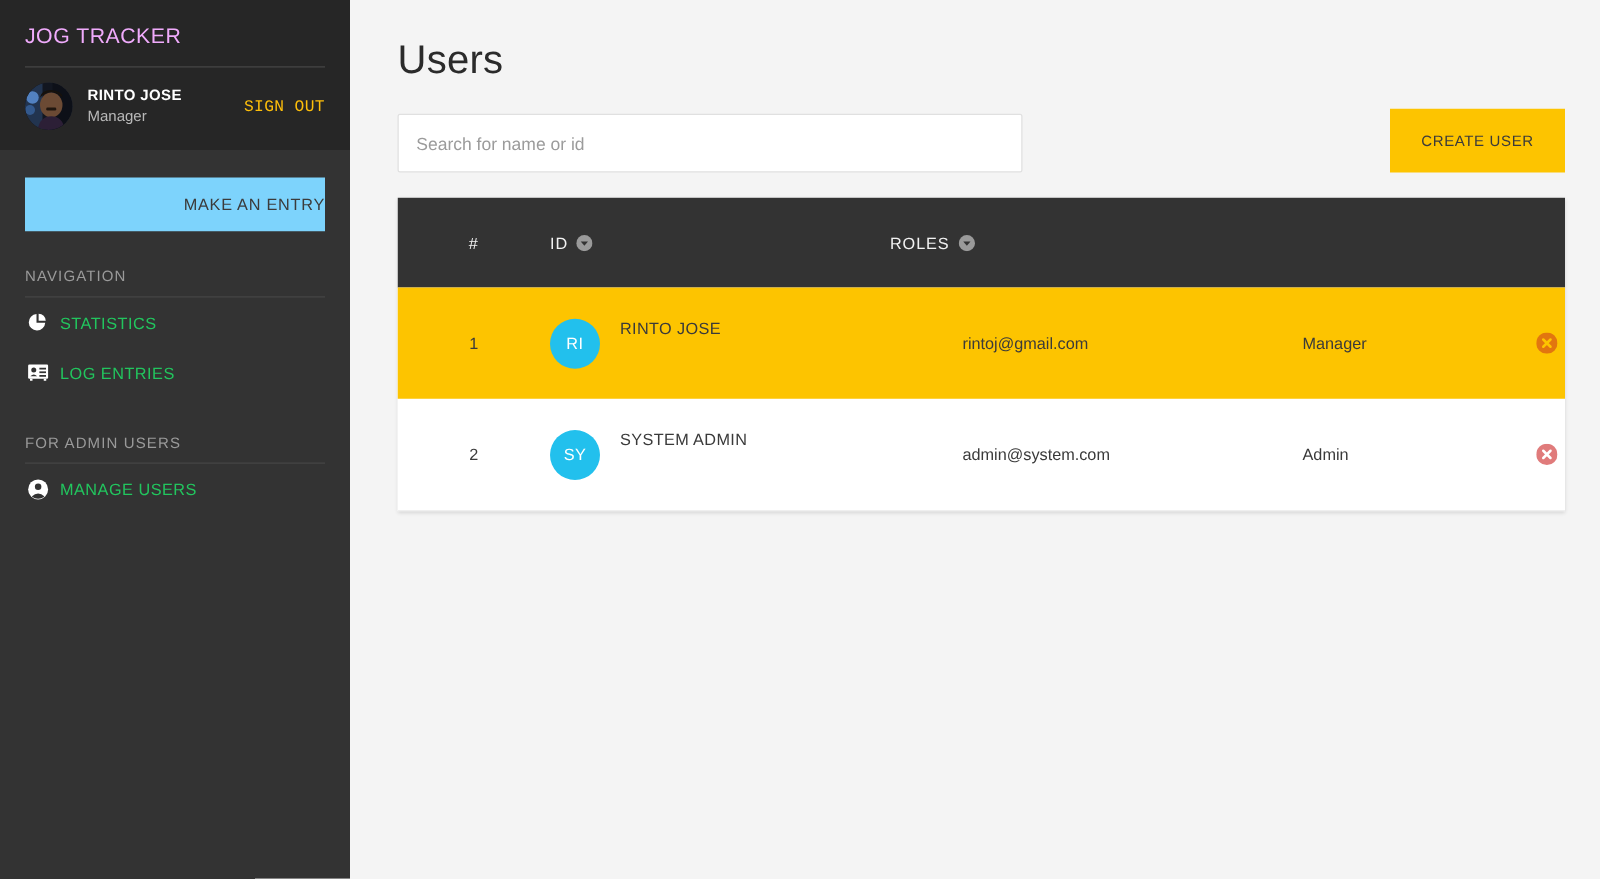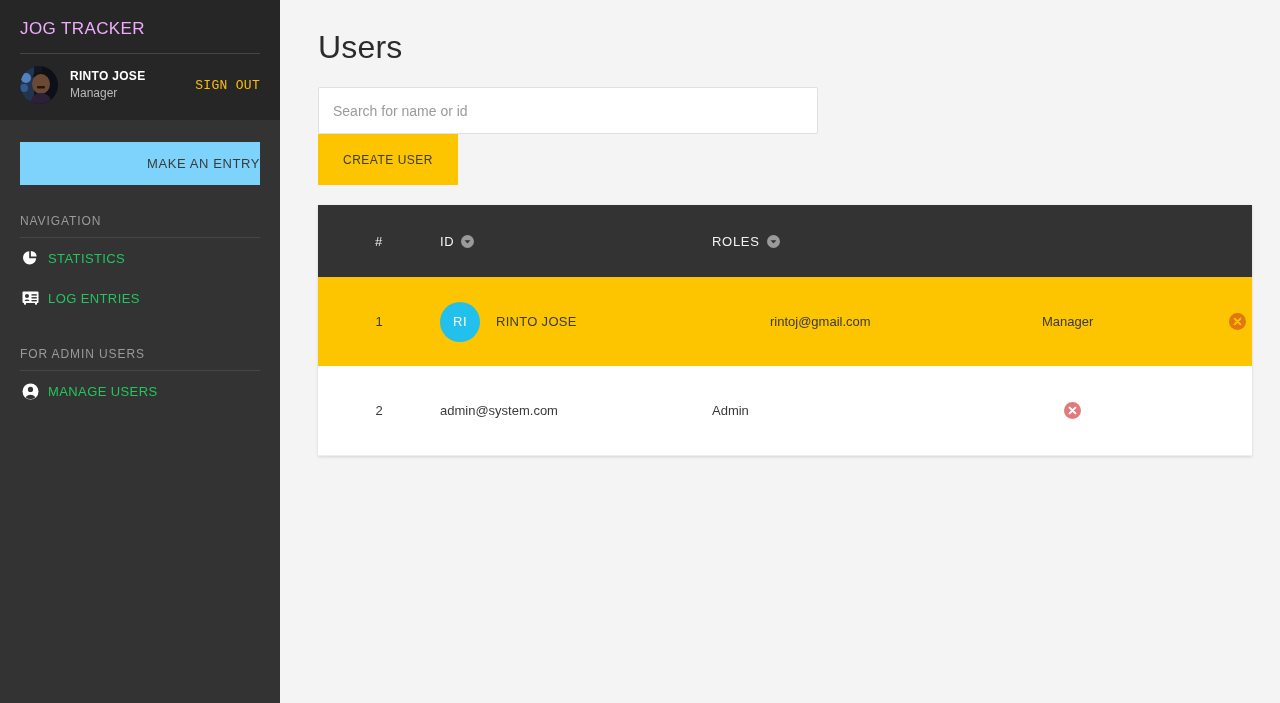--- a/index.html
+++ b/index.html
@@ -156,24 +156,23 @@
   .page-title {
     font-size: 32px;
     color: #2b2b2b;
     font-weight: normal;
     margin: 28px 0 0 0;
     line-height: 38px;
     letter-spacing: 0.2px;
   }
   .toolbar {
     display: flex;
-    align-items: flex-start;
+    align-items: flex-end;
     justify-content: space-between;
     margin-top: 21px;
-    flex-direction: column;
   }
   .search-box {
     width: 500px;
     height: 47px;
     box-sizing: border-box;
     background: #ffffff;
     border: 1px solid #e0e0e0;
     padding: 0 14px;
     font-size: 14px;
     color: #555;
@@ -239,21 +238,21 @@
   .cell {
     font-size: 13px;
     color: #3a3a3a;
   }
   .row-num {
     font-size: 13px;
     color: #3a3a3a;
   }
   .user-cell {
     display: flex;
-    align-items: center;
+    align-items: flex-start;
   }
   .initials {
     width: 40px;
     height: 40px;
     border-radius: 50%;
     background: #22c0ed;
     color: #ffffff;
     font-size: 13px;
     letter-spacing: 0.4px;
     display: flex;
@@ -425,20 +424,24 @@
               <path d="M5.6 5.6 L11.4 11.4 M11.4 5.6 L5.6 11.4" stroke="#fdc400" stroke-width="2" stroke-linecap="round"></path>
             </svg>
           </button>
         </div>
       </div>
 
       <div class="trow tbody-row">
         <div class="c-num">
           <span class="row-num">2</span>
         </div>
+        <div class="c-user user-cell">
+          <span class="initials">SY</span>
+          <span class="user-name">SYSTEM ADMIN</span>
+        </div>
         <div class="c-id cell">admin@system.com</div>
         <div class="c-roles cell">Admin</div>
         <div class="c-act">
           <button class="del-btn">
             <svg width="17" height="17" viewBox="0 0 17 17">
               <circle cx="8.5" cy="8.5" r="8.5" fill="#e07b7b"></circle>
               <path d="M5.6 5.6 L11.4 11.4 M11.4 5.6 L5.6 11.4" stroke="#ffffff" stroke-width="2" stroke-linecap="round"></path>
             </svg>
           </button>
         </div>

